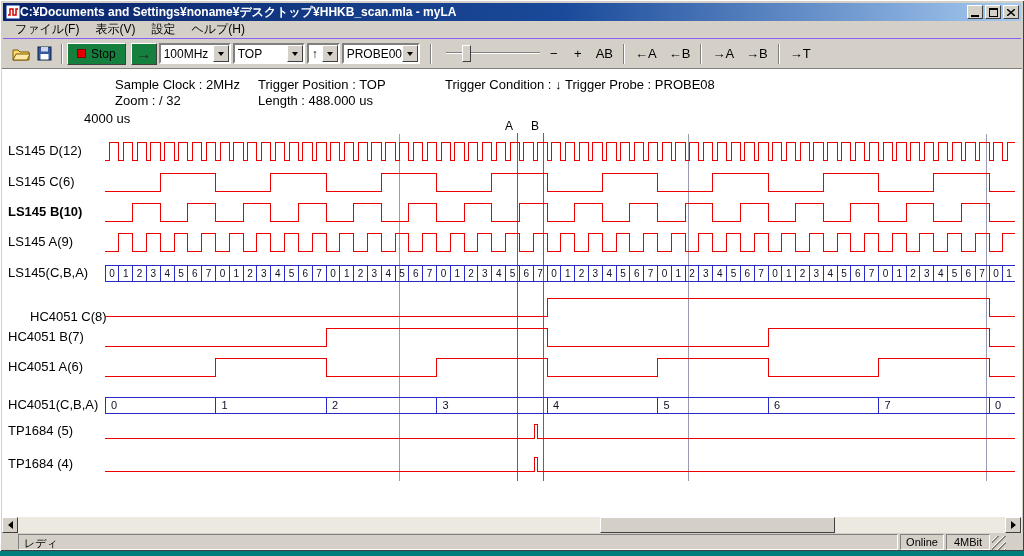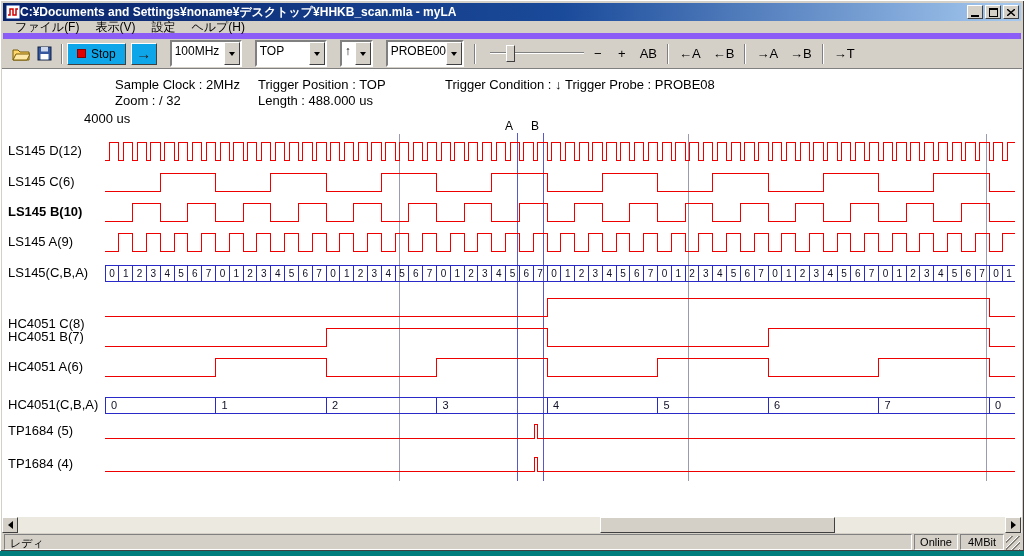--- a/index.html
+++ b/index.html
@@ -9,32 +9,32 @@
   
   .titlebar{position:absolute;left:3px;top:3px;width:1018px;height:18px;
             background:linear-gradient(to right,#0a246a 0%,#1a4a9a 55%,#a6caf0 100%);
             display:flex;align-items:center;color:#fff;padding-left:3px;}
   .titletext{font-size:12px;font-weight:bold;white-space:nowrap;overflow:hidden;flex:1}
   .win-btn{width:16px;height:14px;margin-right:2px;background:#d4d0c8;border:1px solid;
            border-color:#fff #404040 #404040 #fff;display:flex;align-items:center;justify-content:center}
   .glyph-min{width:8px;height:2px;background:#000;margin-top:7px}
   .glyph-max{width:9px;height:9px;border:1px solid #000;border-top:2px solid #000}
   
-  .menubar{position:absolute;left:3px;top:21px;width:1018px;height:18px;display:flex;align-items:center;padding-left:4px;border-bottom:6px solid #8b5cf6}
+  .menubar{position:absolute;left:3px;top:21px;width:1018px;height:18px;display:flex;align-items:center;padding-left:4px;border-bottom:1px solid #8b5cf6}
   .menu-item{font-size:12px;padding:2px 8px;color:#000;white-space:nowrap}
   
   .toolbar{position:absolute;left:3px;top:40px;width:1018px;height:27px;display:flex;align-items:center;padding-left:6px}
   .tb-icon{width:24px;height:22px;display:flex;align-items:center;justify-content:center;background:transparent;border:none}
   .sep{width:2px;height:20px;margin:0 4px;border-left:1px solid #808080;border-right:1px solid #fff}
-  .raised{background:#0ea5e9;border:1px solid;border-color:#fff #404040 #404040 #fff}
+  .raised{background:#15803d;border:1px solid;border-color:#fff #404040 #404040 #fff}
   .stop-btn{height:22px;display:flex;align-items:center;gap:5px;padding:0 9px;font-size:12px;color:#000}
   .stop-square{width:9px;height:9px;background:#e00000;border:1px solid #8a0000}
   .run-btn{width:26px;height:22px;display:flex;align-items:center;justify-content:center;
            font-size:15px;font-weight:bold;color:#222;margin-left:5px}
-  .combo{height:27px;display:flex;margin-left:13px;background:#fff;border:2px solid;border-color:#808080 #fff #fff #808080}
+  .combo{height:21px;display:flex;margin-left:2px;background:#fff;border:2px solid;border-color:#808080 #fff #fff #808080}
   .combo .val{flex:1;font-size:12px;padding:2px 3px 0 3px;white-space:nowrap;overflow:hidden;color:#000}
   .combo .drop{width:16px;background:#d4d0c8;border:1px solid;border-color:#fff #404040 #404040 #fff;
                display:flex;align-items:center;justify-content:center}
   .arr-down{width:0;height:0;border-left:3px solid transparent;border-right:3px solid transparent;border-top:4px solid #000}
   .slider{position:relative;width:98px;height:21px;margin-left:8px}
   .slider-track{position:absolute;left:2px;right:2px;top:9px;height:2px;border-top:1px solid #808080;border-bottom:1px solid #fff}
   .slider-thumb{position:absolute;left:18px;top:2px;width:9px;height:17px;background:#d4d0c8;border:1px solid;border-color:#fff #404040 #404040 #fff}
   .flat-btn{height:22px;min-width:22px;padding:0 5px;margin:0 1px;background:transparent;border:none;
             font-size:13px;color:#000;display:flex;align-items:center;justify-content:center;white-space:nowrap}
   
@@ -44,21 +44,21 @@
   #channel-labels{position:absolute;left:8px;top:0;width:100px;height:459px}
   #wave-svg{position:absolute;left:0;top:0}
   
   .hscroll{position:absolute;left:2px;top:517px;width:1020px;height:16px;background:#ece9e0}
   .sb-btn{position:absolute;top:0;width:16px;height:16px;background:#d4d0c8;border:1px solid;
           border-color:#fff #404040 #404040 #fff;display:flex;align-items:center;justify-content:center}
   .tri-left{width:0;height:0;border-top:4px solid transparent;border-bottom:4px solid transparent;border-right:5px solid #000}
   .tri-right{width:0;height:0;border-top:4px solid transparent;border-bottom:4px solid transparent;border-left:5px solid #000}
   .sb-thumb{position:absolute;top:0;left:598px;width:235px;height:16px;background:#d4d0c8;border:1px solid;border-color:#fff #404040 #404040 #fff}
   
-  .statusbar{position:absolute;left:2px;top:534px;width:1020px;height:16px;display:flex;gap:2px;padding:0 2px}
+  .statusbar{position:absolute;left:2px;top:534px;width:1020px;height:16px;display:flex;gap:2px;padding:0 16px}
   .panel{border:1px solid;border-color:#808080 #fff #fff #808080;font-size:11px;color:#000;
          padding:1px 5px 0 5px;white-space:nowrap;overflow:hidden}
   .panel.msg{flex:1}
   .panel.small{width:44px;text-align:center}
   .grip{width:14px;height:14px;align-self:flex-end;
         background:repeating-linear-gradient(135deg,transparent 0 3px,#fff 3px 4px,#848078 4px 5px)}
 </style>
 </head>
 <body>
 
@@ -163,21 +163,21 @@
   <div class="txt" style="left:115px;top:93px">Zoom : /  32</div>
   <div class="txt" style="left:258px;top:93px">Length : 488.000 us</div>
   <div class="txt" style="left:84px;top:111px">4000 us</div>
 
   <div id="channel-labels">
       <div class="ch-label" style="top: 143px;">LS145 D(12)</div>
       <div class="ch-label" style="top: 174px;">LS145 C(6)</div>
       <div class="ch-label" style="top: 204px; font-weight: bold;">LS145 B(10)</div>
       <div class="ch-label" style="top: 234px;">LS145 A(9)</div>
       <div class="ch-label" style="top: 265px;">LS145(C,B,A)</div>
-      <div class="ch-label" style="top: 316px;">HC4051 C(8)</div>
+      <div class="ch-label" style="top: 309px; margin-left: 22px;">HC4051 C(8)</div>
       <div class="ch-label" style="top: 329px;">HC4051 B(7)</div>
       <div class="ch-label" style="top: 359px;">HC4051 A(6)</div>
       <div class="ch-label" style="top: 397px;">HC4051(C,B,A)</div>
       <div class="ch-label" style="top: 423px;">TP1684 (5)</div>
       <div class="ch-label" style="top: 456px;">TP1684 (4)</div>
     </div>
 
   <svg id="wave-svg" width="1024" height="517" shape-rendering="crispEdges">
       <line x1="399" y1="134" x2="399" y2="481" stroke="#9a9ab0" stroke-width="1"></line>
       <line x1="688" y1="134" x2="688" y2="481" stroke="#9a9ab0" stroke-width="1"></line>

